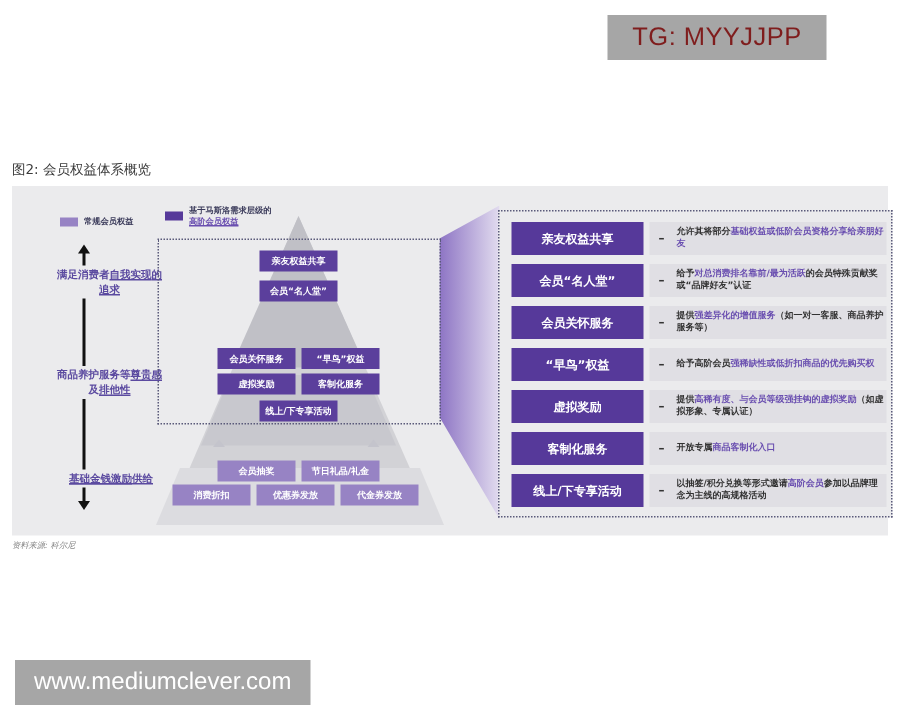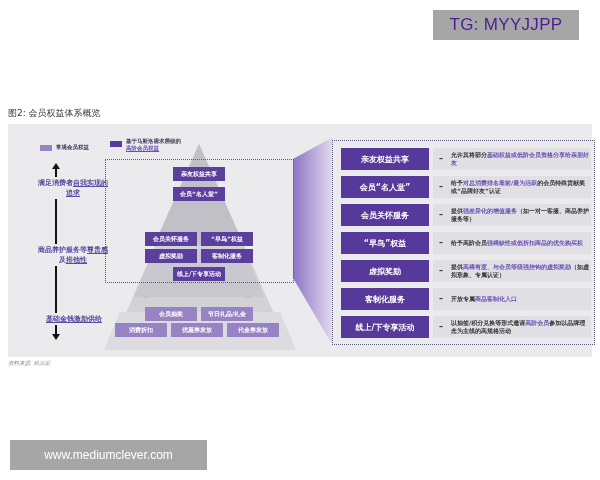--- a/index.html
+++ b/index.html
@@ -1,22 +1,22 @@
 <!DOCTYPE html>
 <html><head>
 <meta charset="utf-8">
 <style>
   * { box-sizing: border-box; margin: 0; padding: 0; }
   html, body { width: 600px; height: 480px; background: #ffffff; overflow: hidden; }
   body { position: relative; font-family: "DejaVu Sans", "Liberation Sans", sans-serif; color: #333; }
 
   .wm-top { position: absolute; left: 405px; top: 10px; width: 146px; height: 30px; background: #a6a6a6;
-    color: #4c1d95; font-family: "Liberation Sans", sans-serif; font-size: 17px; line-height: 30px; text-align: center; letter-spacing: 0.3px; margin-left: 28px; }
+    color: #7f1d1d; font-family: "Liberation Sans", sans-serif; font-size: 17px; line-height: 30px; text-align: center; letter-spacing: 0.3px; }
   .wm-bottom { position: absolute; left: 10px; top: 440px; width: 197px; height: 30px; background: #a6a6a6;
-    color: #fff; font-family: "Liberation Sans", sans-serif; font-size: 12px; line-height: 30px; text-align: center; }
+    color: #fff; font-family: "Liberation Sans", sans-serif; font-size: 16px; line-height: 30px; text-align: center; }
 
   .fig-title { position: absolute; left: 8px; top: 107px; font-size: 9px; font-weight: normal; color: #3a3a3a; }
 
   .panel { position: absolute; left: 8px; top: 124px; width: 584px; height: 233px; background: #ebebed; }
 
   .legend { position: absolute; font-size: 5.5px; font-weight: bold; color: #3a3a5a; display: flex; align-items: flex-start; gap: 4px; }
   .legend .sw { width: 12px; height: 6px; display: inline-block; margin-top: 1px; }
   .legend .u { color: #6a4fb0; text-decoration: underline; }
 
   .axis-line { position: absolute; left: 55px; width: 2px; background: #111; }

